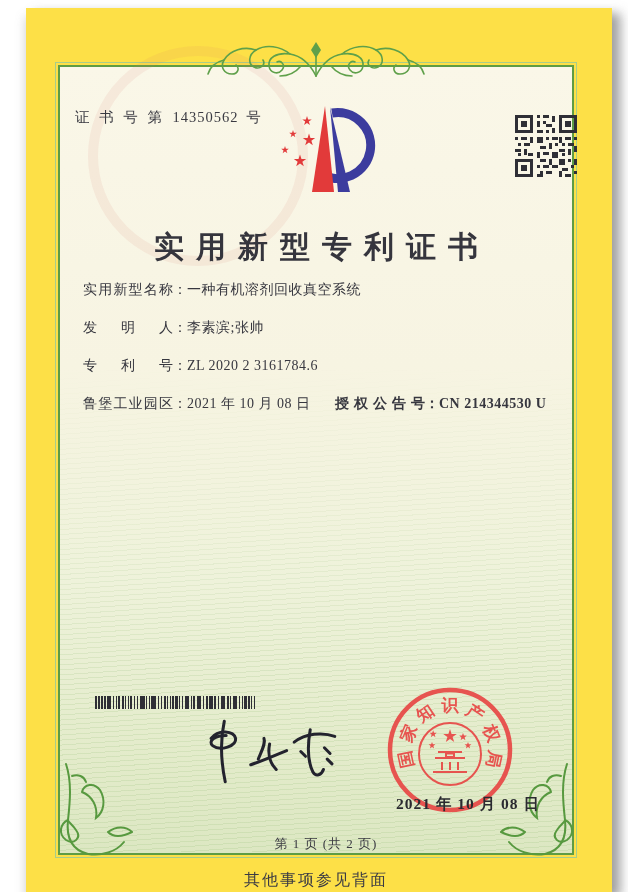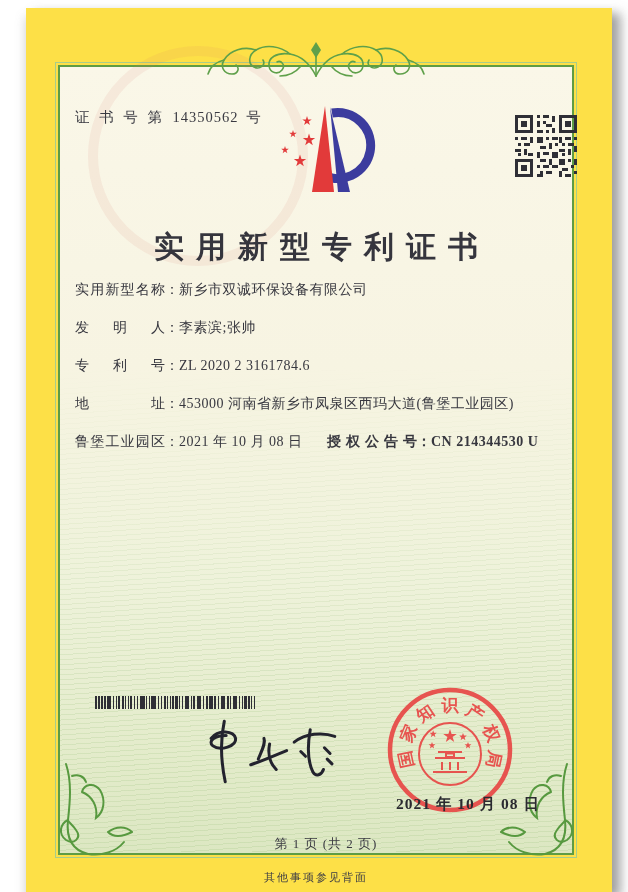--- a/index.html
+++ b/index.html
@@ -38,39 +38,39 @@
   .cert-no .lbl{letter-spacing:3px;}
   .cert-no .num{margin:0 4px;letter-spacing:1px;}
   .logo{position:absolute;left:250px;top:92px;}
   .qr{position:absolute;left:487px;top:105px;}
   .title{
     position:absolute;left:29px;top:196px;width:522px;text-align:center;
     font-size:30px;font-weight:600;color:#35353d;letter-spacing:12px;padding-left:12px;box-sizing:border-box;margin-top:23px;
   }
   .fields{position:absolute;left:49px;top:273px;width:500px;}
   .frow{position:relative;height:22px;margin-bottom:16px;font-size:14px;color:#37373f;white-space:nowrap;}
-  .flabel{display:inline-block;width:90px;text-align:justify;text-align-last:justify;vertical-align:top;}
+  .flabel{display:inline-block;width:90px;text-align:justify;text-align-last:justify;vertical-align:top;margin-left:8px;}
   .fcolon{display:inline-block;width:14px;}
   .fvalue{letter-spacing:.5px;}
   .grant-no{position:absolute;left:252px;top:0;font-weight:bold;}
   .paras{position:absolute;left:46px;top:535px;width:484px;font-size:13.5px;line-height:20px;color:#3d3d46;}
   .paras p{margin:0;text-indent:2em;letter-spacing:.4px;}
   .barcode{
     position:absolute;left:69px;top:688px;width:160px;height:13px;
     background:
       repeating-linear-gradient(90deg,#2f2f36 0 1.5px,transparent 1.5px 3px),
       repeating-linear-gradient(90deg,#2f2f36 0 1px,transparent 1px 7px),
       repeating-linear-gradient(90deg,#2f2f36 0 2px,transparent 2px 11.5px);
   }
   .officer{position:absolute;left:69px;top:726px;font-size:15px;line-height:31px;color:#2e2e36;}
   .signature{position:absolute;left:168px;top:702px;}
   .seal{position:absolute;left:354px;top:672px;opacity:.88;}
   .issue-date{position:absolute;left:370px;top:786px;font-size:15.5px;letter-spacing:1px;color:#2a2a30;font-weight:600;}
   .page-info{position:absolute;left:29px;top:827px;width:542px;text-align:center;font-size:13px;color:#3a3a42;letter-spacing:1px;}
-  .back-note{position:absolute;left:29px;top:862px;width:522px;text-align:center;font-size:11px;color:#3b3b44;letter-spacing:2px;}
+  .back-note{position:absolute;left:29px;top:862px;width:522px;text-align:center;font-size:16px;color:#3b3b44;letter-spacing:2px;}
   .ornament-top{position:absolute;left:180px;top:28px;}
   .ornament-bl{position:absolute;left:32px;top:754px;}
   .ornament-br{position:absolute;left:474px;top:754px;transform:scaleX(-1);}
 </style>
 </head>
 <body>
 
 <div class="paper">
 
   <div class="frame">
@@ -195,30 +195,27 @@
         <rect x="46" y="58" width="3" height="6"></rect>
       <rect x="52" y="61" width="6" height="3"></rect>
         <rect x="61" y="58" width="3" height="3"></rect>
     </g>
   </svg>
 
   <div class="title">实用新型专利证书</div>
 
   <div class="fields">
     <div class="frow">
-      <span class="flabel">实用新型名称</span><span class="fcolon">：</span><span class="fvalue">新乡市双诚环保设备有限公司</span>
+      <span class="flabel">实用新型名称</span><span class="fcolon">：</span><span class="fvalue">一种有机溶剂回收真空系统</span>
     </div>
     <div class="frow">
       <span class="flabel">发明人</span><span class="fcolon">：</span><span class="fvalue">李素滨;张帅</span>
     </div>
     <div class="frow">
       <span class="flabel">专利号</span><span class="fcolon">：</span><span class="fvalue">ZL 2020 2 3161784.6</span>
-    </div>
-    <div class="frow">
-      <span class="flabel">地址</span><span class="fcolon">：</span><span class="fvalue">453000 河南省新乡市凤泉区西玛大道(鲁堡工业园区)</span>
     </div>
     <div class="frow">
       <span class="flabel">鲁堡工业园区</span><span class="fcolon">：</span><span class="fvalue">2021 年 10 月 08 日</span>
       <span class="grant-no">
         <span class="flabel">授权公告号</span><span class="fcolon">：</span><span class="fvalue">CN 214344530 U</span>
       </span>
     </div>
   </div>
 
 

